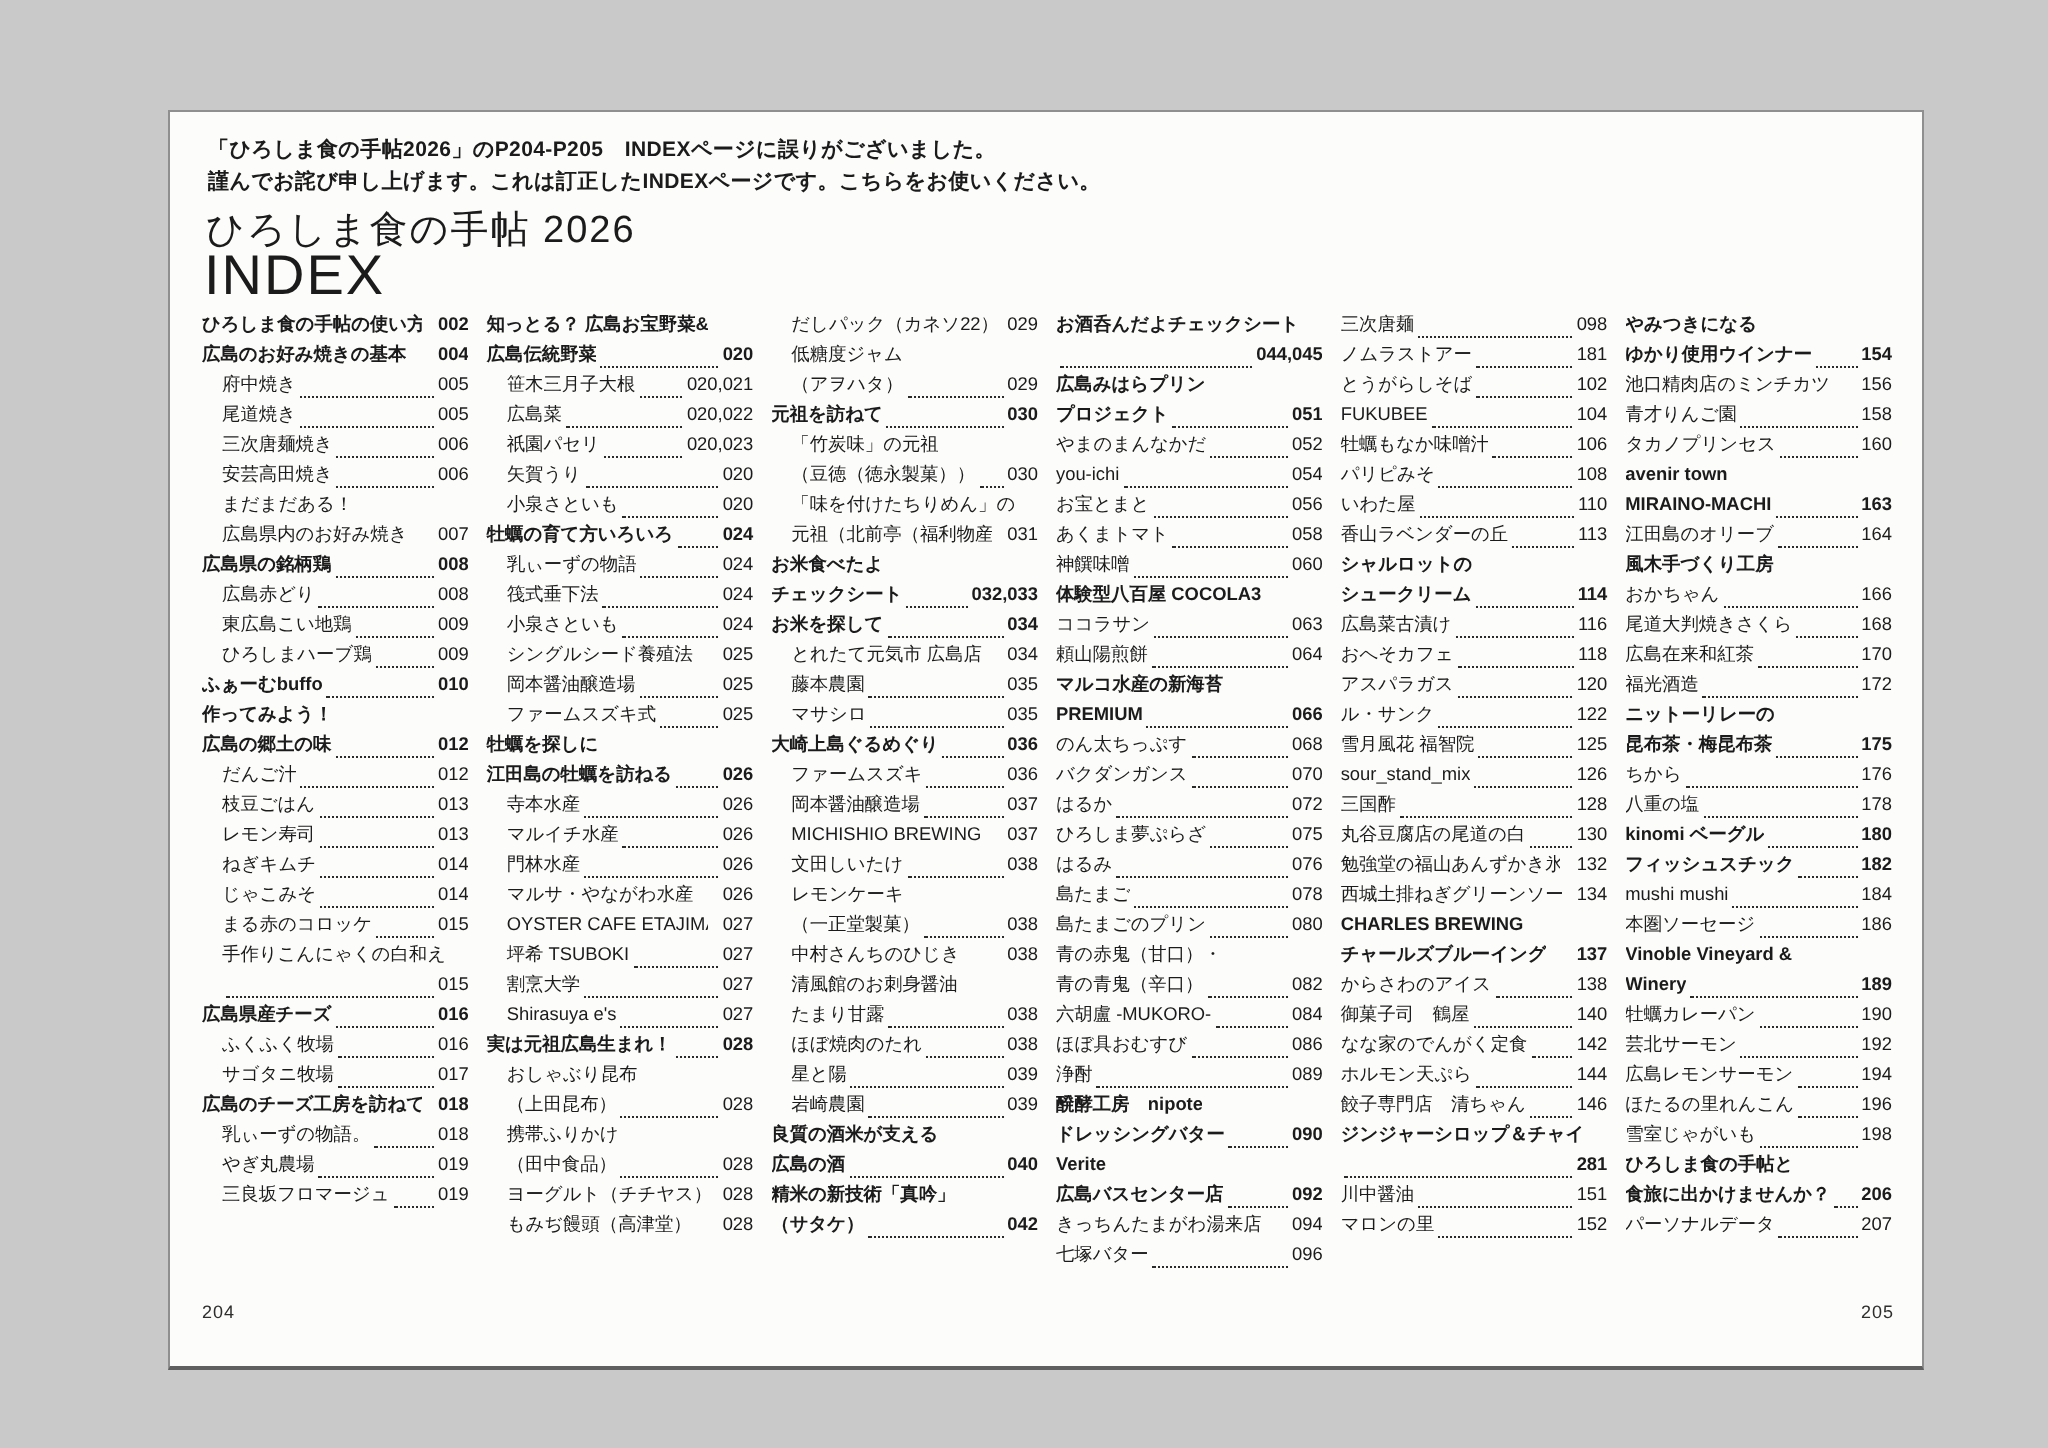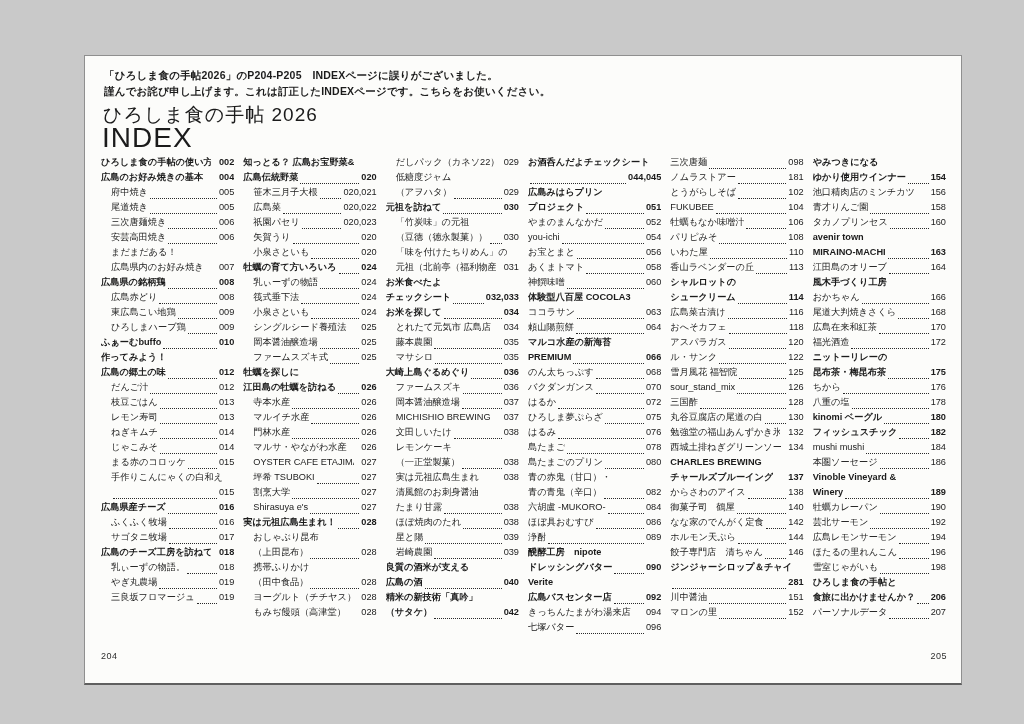--- a/index.html
+++ b/index.html
@@ -471,21 +471,21 @@
           <span class="t">レモンケーキ</span>
           <span class="leader"></span>
           <span class="p"></span>
         </div>
         <div class="row ind">
           <span class="t">（一正堂製菓）</span>
           <span class="leader dots"></span>
           <span class="p">038</span>
         </div>
         <div class="row ind">
-          <span class="t">実は元祖広島生まれ</span>
+          <span class="t">中村さんちのひじき</span>
           <span class="leader"></span>
           <span class="p">038</span>
         </div>
         <div class="row ind">
           <span class="t">清風館のお刺身醤油</span>
           <span class="leader"></span>
           <span class="p"></span>
         </div>
         <div class="row ind">
           <span class="t">たまり甘露</span>

